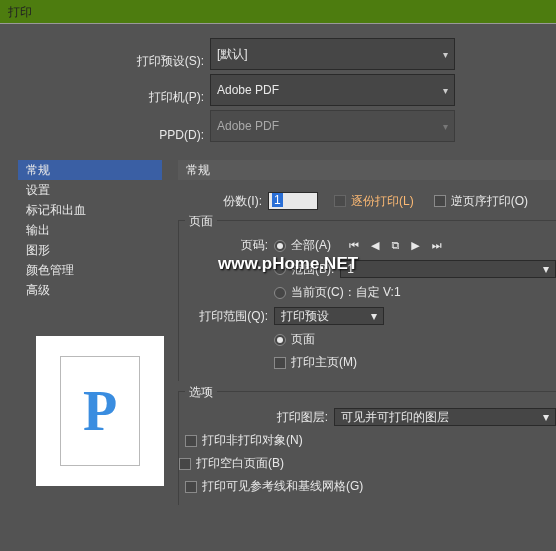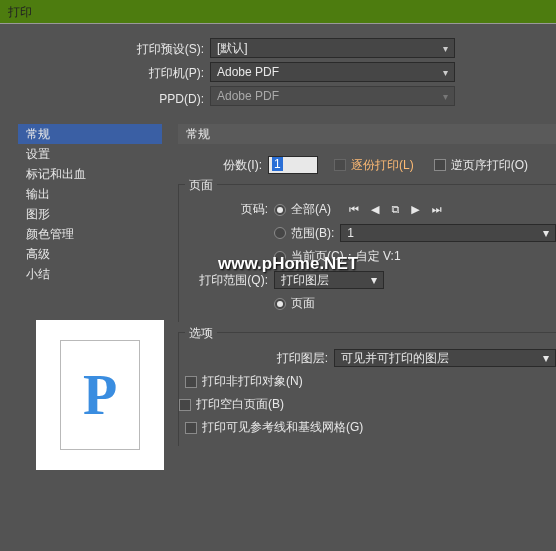--- a/index.html
+++ b/index.html
@@ -2,21 +2,21 @@
 <html><head>
 <meta charset="utf-8">
 <style>
 *{box-sizing:border-box;margin:0;padding:0;font-family:"Microsoft YaHei",sans-serif;font-size:12px;color:#e8e8e8}
 body{background:#535353;width:556px;height:551px;overflow:hidden}
 .titlebar{background:#4d7c0f;color:#222;height:24px;line-height:24px;padding:0 8px;border-bottom:1px solid #999}
 .titlebar span{color:#222}
 .top{padding:10px 0 8px}
 .row{display:flex;align-items:flex-end;margin:4px 0}
 .row .lbl{width:210px;text-align:right;padding-right:6px}
-.row .sel,.row .selw{flex:0 0 245px;height:20px;background:#464646;border:1px solid #2a2a2a;display:flex;align-items:center;justify-content:space-between;padding:0 6px}
+.row .sel,.row .selw{flex:0 0 245px;height:32px;background:#464646;border:1px solid #2a2a2a;display:flex;align-items:center;justify-content:space-between;padding:0 6px}
 .row .sel.disabled{background:#4c4c4c;color:#a9a9a9;border-color:#3c3c3c}
 .sel .chev{font-size:10px;color:#ccc}
 .split{display:flex;margin-top:6px}
 .side{width:162px;padding-left:18px}
 .side .item{height:20px;line-height:20px;padding-left:8px;cursor:default}
 .side .item.active{background:#3a5fa4}
 .thumb{margin:36px 0 0 18px;width:128px;height:150px;background:#fff;display:flex;align-items:center;justify-content:center;position:relative}
 .thumb .inner{position:absolute;top:20px;left:24px;right:24px;bottom:20px;border:1px solid #b9b9b9}
 .thumb .pglyph{color:#3a8de0;font-size:56px;font-weight:bold;font-family:serif}
 .main{flex:1;padding-left:16px}
@@ -69,21 +69,20 @@
 
 <div class="split">
   <div class="side">
     <div class="item active">常规</div>
     <div class="item">设置</div>
     <div class="item">标记和出血</div>
     <div class="item">输出</div>
     <div class="item">图形</div>
     <div class="item">颜色管理</div>
     <div class="item">高级</div>
-    <div class="item">小结</div>
     <div class="thumb">
       <div class="inner"></div>
       <span class="pglyph">P</span>
     </div>
   </div>
 
   <div class="main">
     <div class="hdr">常规</div>
 
     <div class="field" style="margin-left:20px">
@@ -135,30 +134,37 @@
         <label style="width:95px"></label>
         <div class="chklbl">
           <span class="rad"></span>
           <span>当前页(C)：自定 V:1</span>
         </div>
       </div>
 
       <div class="field" style="">
         <label style="width:95px">打印范围(Q):</label>
         <div class="selmini" style="width:110px">
-          <span>打印图层</span>
+          <span>打印预设</span>
           <span class="chev">▾</span>
         </div>
       </div>
 
       <div class="field">
           <label style="width:95px"></label>
         <div class="chklbl">
           <span class="rad checked"></span>
           <span>页面</span>
+        </div>
+      </div>
+      <div class="field">
+          <label style="width:95px"></label>
+        <div class="chklbl">
+          <span class="chk"></span>
+          <span>打印主页(M)</span>
         </div>
       </div>
     </div>
 
     <div class="fieldset">
       <div class="legend">选项</div>
       <div class="field">
         <label style="width:155px">打印图层:</label>
         <div class="selmini" style="flex:1">
           <span>可见并可打印的图层</span>

